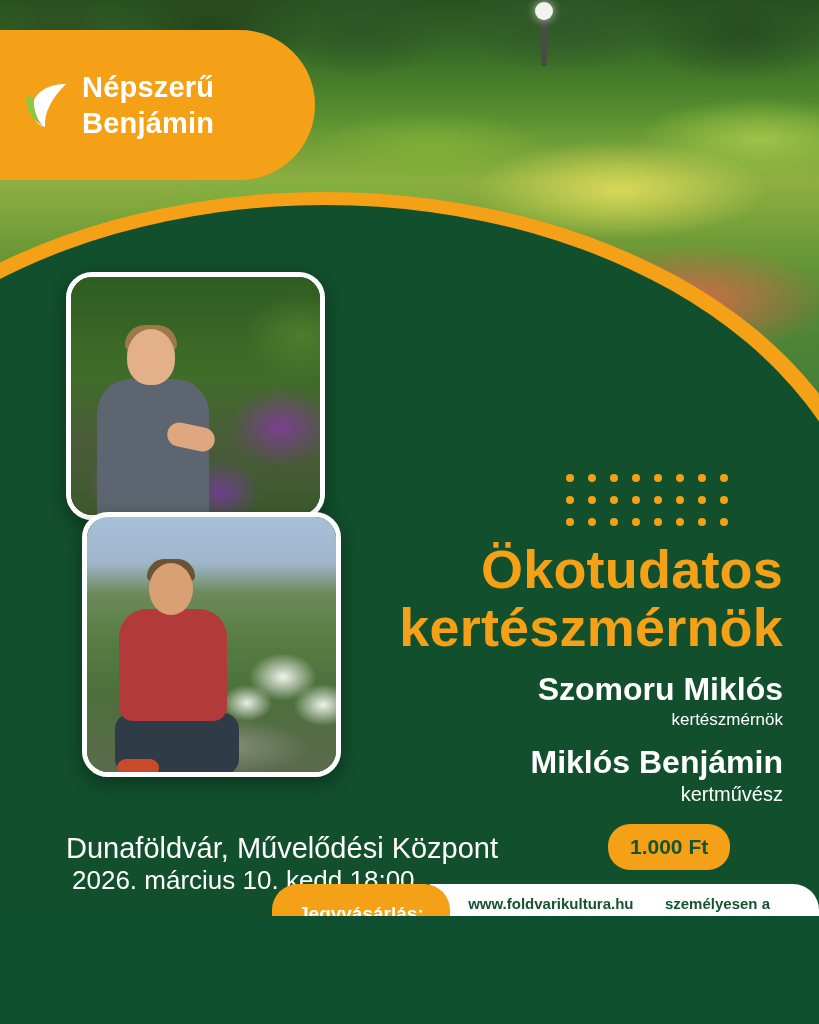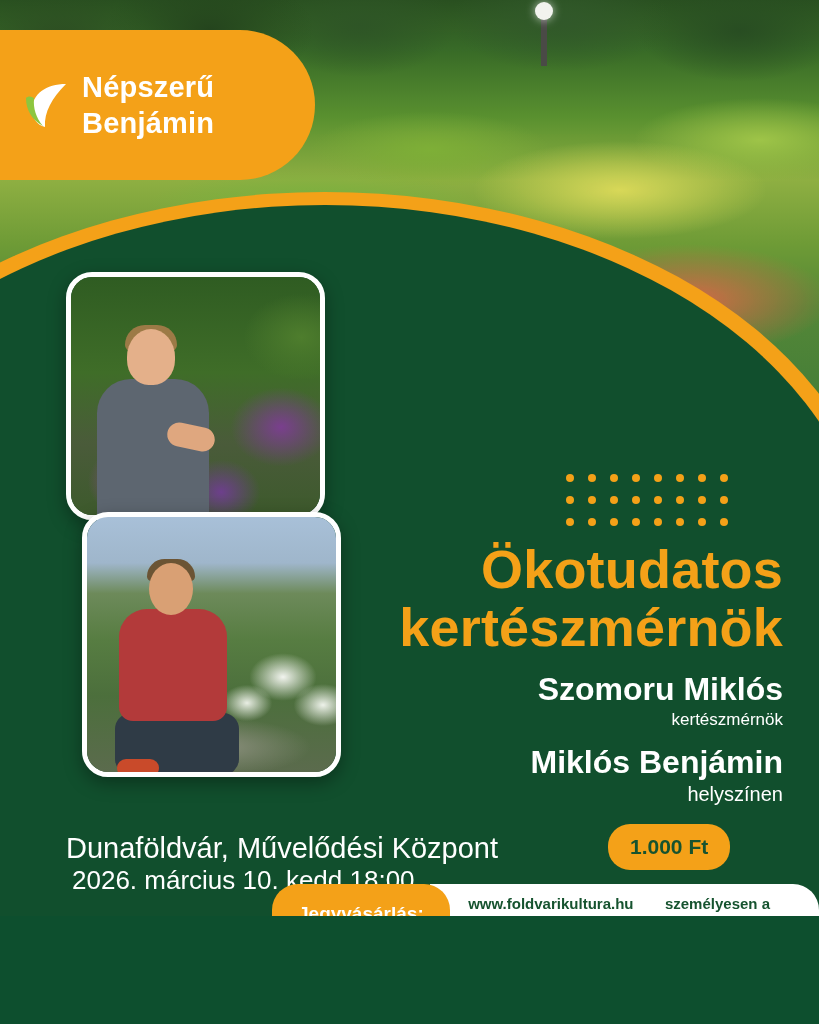--- a/index.html
+++ b/index.html
@@ -341,21 +341,21 @@
   </div>
 
   <div class="title-block">
     <div class="title">
       <div>Ökotudatos</div>
       <div>kertészmérnök</div>
     </div>
     <div class="speaker1-name">Szomoru Miklós</div>
     <div class="speaker1-role">kertészmérnök</div>
     <div class="speaker2-name">Miklós Benjámin</div>
-    <div class="speaker2-role">helyszínen</div>
+    <div class="speaker2-role">kertművész</div>
   </div>
 
   <div class="venue-block">
     <div class="venue">Dunaföldvár, Művelődési Központ</div>
     <div class="date">2026. március 10. kedd 18:00</div>
   </div>
 
   <div class="price-badge">1.000 Ft</div>
 
   <div class="ticket-bar">

